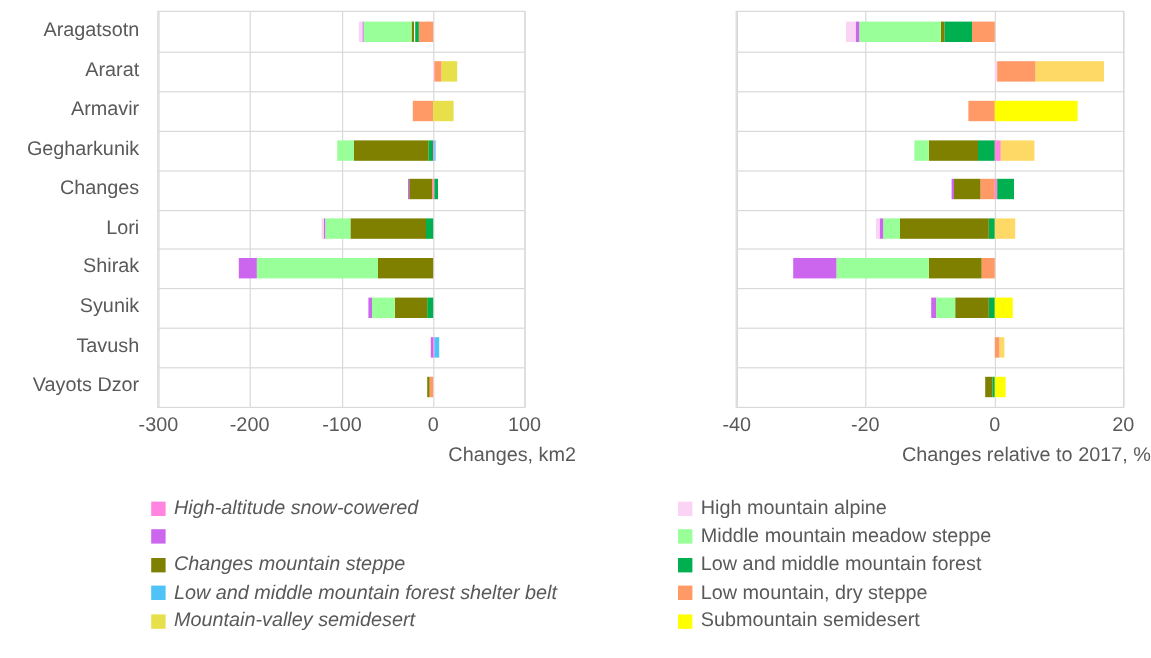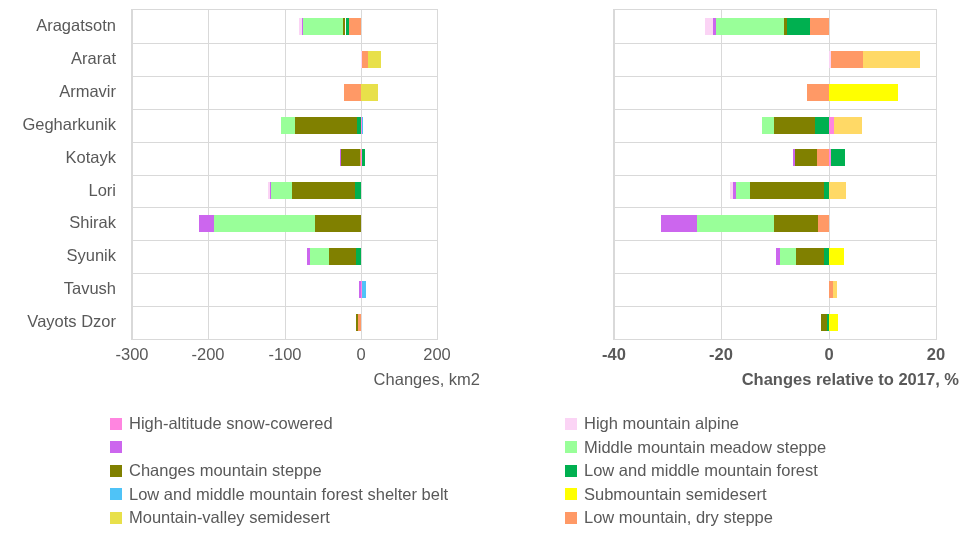--- a/index.html
+++ b/index.html
@@ -4,57 +4,57 @@
 <style>
   html,body{margin:0;padding:0;}
   body{
     width:959px;height:548px;background:#ffffff;
     font-family:"Liberation Sans", sans-serif;
     color:#595959;overflow:hidden;position:relative;
   }
   .charts{position:absolute;left:0;top:0;width:783px;height:410px;}
   .panel{position:absolute;top:0;height:410px;}
   .panel-left{left:0;width:480px;}
-  .panel-right{left:479px;width:480px;font-weight:bold;}
+  .panel-right{left:479px;width:480px;}
 
   .cat-labels{position:absolute;top:0;height:339px;text-align:right;
     font-size:16.5px;color:#595959;}
   .cat-label{position:absolute;right:0;height:33.6px;line-height:33.6px;white-space:nowrap;}
 
   .plot{position:absolute;top:9px;height:331px;border:1px solid #d9d9d9;box-sizing:border-box;}
   .grid-v{position:absolute;top:0;bottom:0;width:1px;background:#d9d9d9;}
   .grid-h{position:absolute;left:0;right:0;height:1px;background:#d9d9d9;}
 
   .row{position:absolute;left:0;right:0;}
   .seg{position:absolute;top:0;bottom:0;}
 
   .xtick{position:absolute;font-size:16.5px;color:#595959;text-align:center;
     transform:translateX(-50%);white-space:nowrap;}
   .xaxis-title{position:absolute;width:100%;text-align:right;font-size:16.5px;color:#595959;}
 
   .legend{position:absolute;left:0;top:412px;width:959px;height:136px;}
   .legend-col{position:absolute;top:0;}
-  .legend-col.c1{left:110px;}
+  .legend-col.c1{left:126px;font-style:italic;}
   .legend-col.c2{left:565px;}
   .legend-item{display:flex;align-items:center;height:23.5px;}
   .swatch{width:12px;height:12px;margin-right:7px;flex:0 0 auto;}
   .legend-text{font-size:16.5px;color:#595959;white-space:nowrap;line-height:23.5px;}
 </style>
 </head>
 <body>
 
 <div class="charts">
 
   <div class="panel panel-left">
     <div class="cat-labels" id="cats-left" style="width: 126px; left: 0px; top: 9px;">
         <div class="cat-label" style="top: 0px; height: 32.9px; line-height: 32.9px; right: 10px;">Aragatsotn</div>
         <div class="cat-label" style="top: 32.9px; height: 32.9px; line-height: 32.9px; right: 10px;">Ararat</div>
         <div class="cat-label" style="top: 65.8px; height: 32.9px; line-height: 32.9px; right: 10px;">Armavir</div>
         <div class="cat-label" style="top: 98.7px; height: 32.9px; line-height: 32.9px; right: 10px;">Gegharkunik</div>
-        <div class="cat-label" style="top: 131.6px; height: 32.9px; line-height: 32.9px; right: 10px;">Kotayk</div>
+        <div class="cat-label" style="top: 131.6px; height: 32.9px; line-height: 32.9px; right: 10px;">Changes</div>
         <div class="cat-label" style="top: 164.5px; height: 32.9px; line-height: 32.9px; right: 10px;">Lori</div>
         <div class="cat-label" style="top: 197.4px; height: 32.9px; line-height: 32.9px; right: 10px;">Shirak</div>
         <div class="cat-label" style="top: 230.3px; height: 32.9px; line-height: 32.9px; right: 10px;">Syunik</div>
         <div class="cat-label" style="top: 263.2px; height: 32.9px; line-height: 32.9px; right: 10px;">Tavush</div>
         <div class="cat-label" style="top: 296.1px; height: 32.9px; line-height: 32.9px; right: 10px;">Vayots Dzor</div>
       </div>
     <div class="plot" id="plot-left" style="left: 131px; width: 307px;">
         <div class="grid-v" style="left: 0px;"></div>
         <div class="grid-v" style="left: 76px;"></div>
         <div class="grid-v" style="left: 153px;"></div>
@@ -126,21 +126,21 @@
         <div class="row" style="top: 304px; height: 17.108px;">
           <div class="seg" style="left: 226.463px; width: 2.2875px; background: rgb(255, 153, 102);"></div>
           <div class="seg" style="left: 224.175px; width: 2.2875px; background: rgb(128, 128, 0);"></div>
         </div>
       </div>
     <div id="xticks-left">
         <div class="xtick" style="left: 132px; top: 345px;">-300</div>
         <div class="xtick" style="left: 208px; top: 345px;">-200</div>
         <div class="xtick" style="left: 285px; top: 345px;">-100</div>
         <div class="xtick" style="left: 361px; top: 345px;">0</div>
-        <div class="xtick" style="left: 437px; top: 345px;">200</div>
+        <div class="xtick" style="left: 437px; top: 345px;">100</div>
       </div>
     <div class="xaxis-title" id="xtitle-left" style="top: 370px;">Changes, km2</div>
   </div>
 
   <div class="panel panel-right">
     <div class="plot" id="plot-right" style="left: 134px; width: 324px;">
         <div class="grid-v" style="left: 0px;"></div>
         <div class="grid-v" style="left: 107px;"></div>
         <div class="grid-v" style="left: 215px;"></div>
         <div class="grid-v" style="left: 322px;"></div>
@@ -255,21 +255,21 @@
       </div>
       <div class="legend-item">
         <span class="swatch" style="background: rgb(153, 255, 153);"></span>
         <span class="legend-text">Middle mountain meadow steppe</span>
       </div>
       <div class="legend-item">
         <span class="swatch" style="background: rgb(0, 176, 80);"></span>
         <span class="legend-text">Low and middle mountain forest</span>
       </div>
       <div class="legend-item">
+        <span class="swatch" style="background: rgb(255, 153, 102);"></span>
+        <span class="legend-text">Low mountain, dry steppe</span>
+      </div>
+      <div class="legend-item">
         <span class="swatch" style="background: rgb(255, 255, 0);"></span>
         <span class="legend-text">Submountain semidesert</span>
       </div>
-      <div class="legend-item">
-        <span class="swatch" style="background: rgb(255, 153, 102);"></span>
-        <span class="legend-text">Low mountain, dry steppe</span>
-      </div>
     </div>
 </div>
 
 </body></html>

